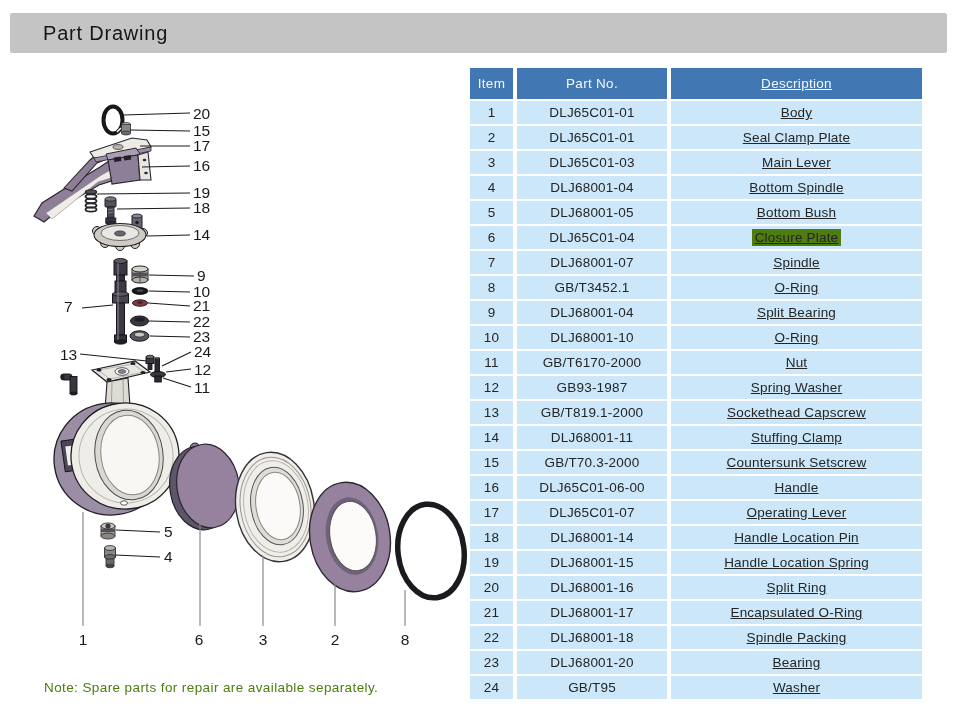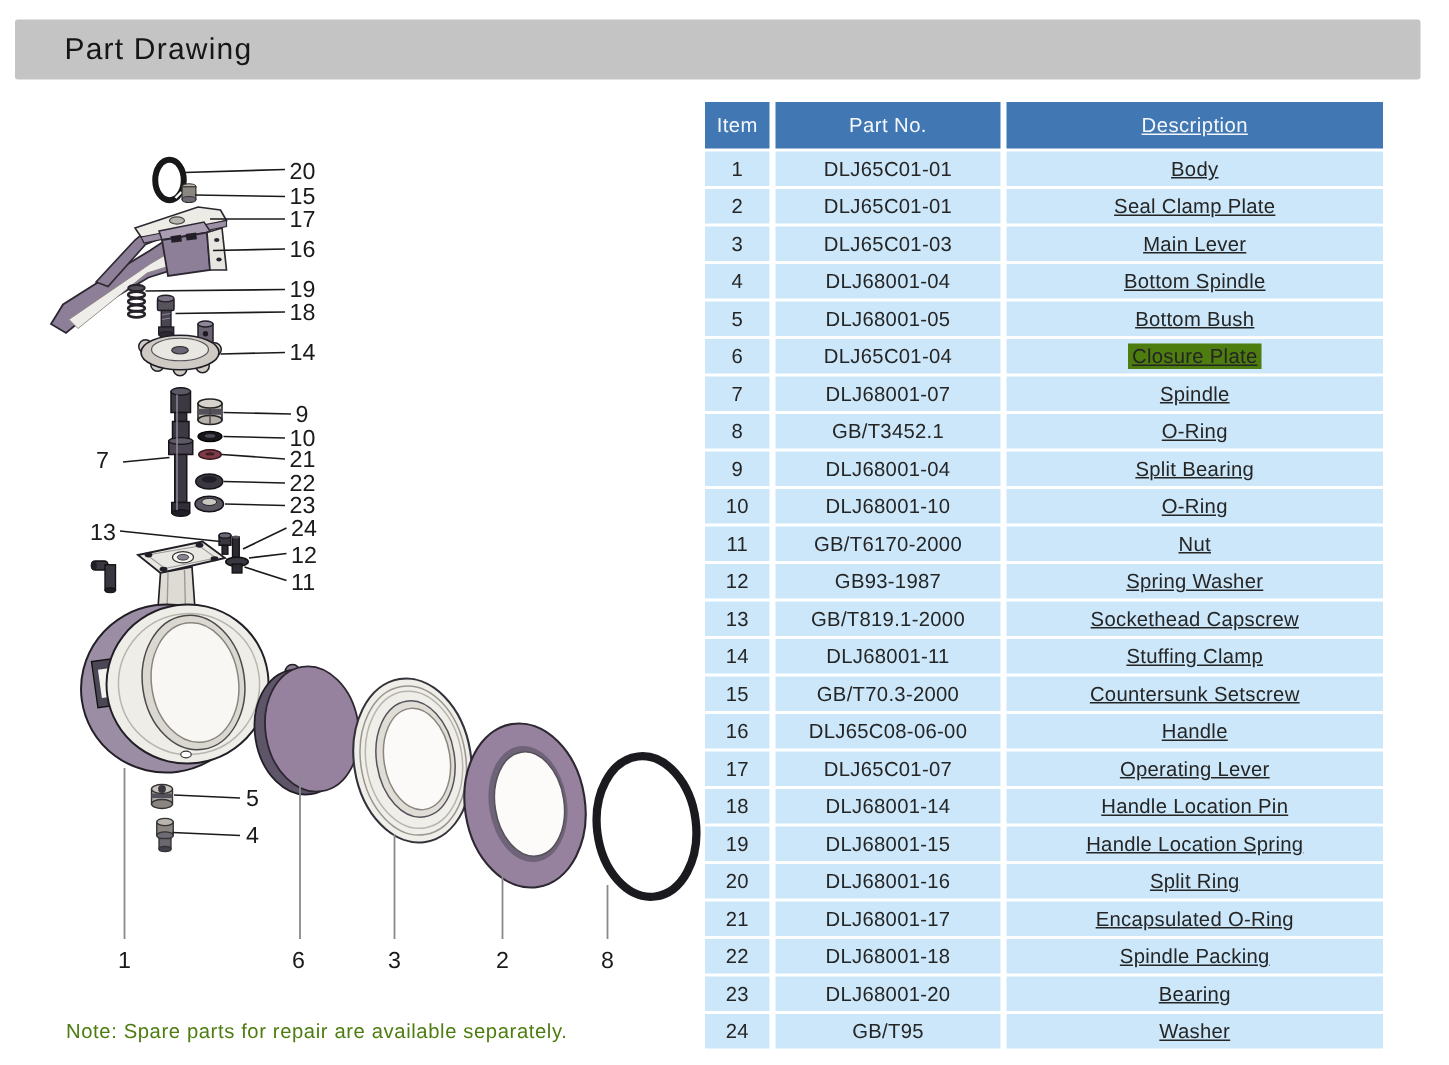--- a/index.html
+++ b/index.html
@@ -400,21 +400,21 @@
         </tr>
 
         <tr>
           <td class="col-item">15</td>
           <td class="col-part">GB/T70.3-2000</td>
           <td class="col-desc"><span>Countersunk Setscrew</span></td>
         </tr>
 
         <tr>
           <td class="col-item">16</td>
-          <td class="col-part">DLJ65C08-06-00</td>
+          <td class="col-part">DLJ65C01-06-00</td>
           <td class="col-desc"><span>Handle</span></td>
         </tr>
 
         <tr>
           <td class="col-item">17</td>
           <td class="col-part">DLJ65C01-07</td>
           <td class="col-desc"><span>Operating Lever</span></td>
         </tr>
 
         <tr>

